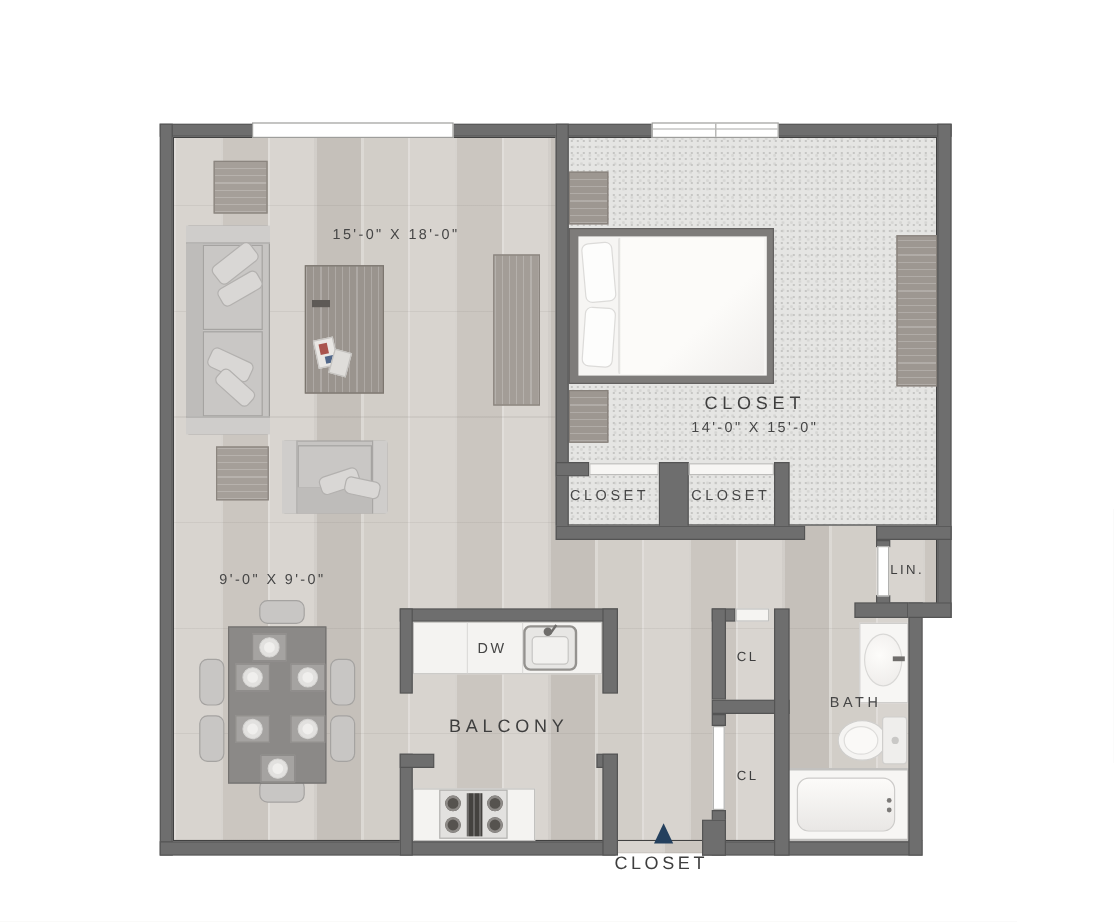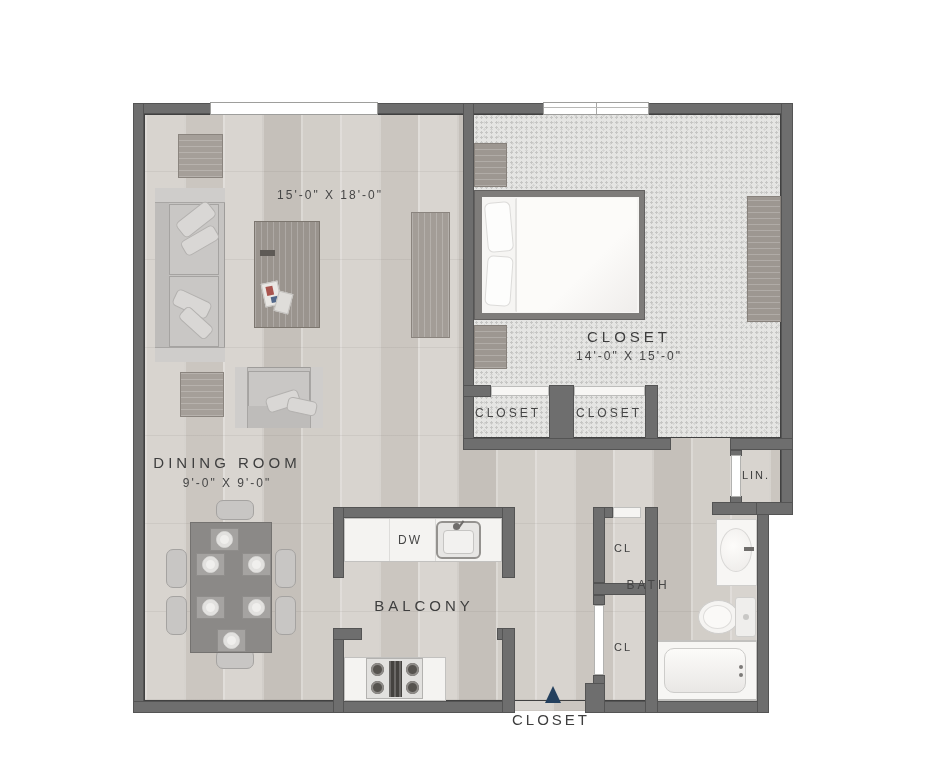--- a/index.html
+++ b/index.html
@@ -189,25 +189,24 @@
   <div class="open" style="left:613px;top:507px;width:28px;height:11px;background:#f5f4f2;border-color:#c0c0be;"></div>
   <div class="open" style="left:594px;top:605px;width:10px;height:70px;border-color:#b2b2b0;"></div>
 
   <div class="mask" style="left:769px;top:515px;width:159px;height:253px;"></div>
 
   <div class="lbl dim" style="left:230px;top:189px;width:200px;">15'-0" X 18'-0"</div>
   <div class="lbl" style="left:547px;top:329px;width:164px;">CLOSET</div>
   <div class="lbl dim" style="left:547px;top:350px;width:164px;">14'-0" X 15'-0"</div>
   <div class="lbl dim" style="left:466px;top:407px;width:84px;letter-spacing:3px;">CLOSET</div>
   <div class="lbl dim" style="left:567px;top:407px;width:84px;letter-spacing:3px;">CLOSET</div>
-  <div class="lbl" style="left:137px;top:455px;width:180px;">DINING ROOM</div>
   <div class="lbl dim" style="left:137px;top:477px;width:180px;">9'-0" X 9'-0"</div>
   <div class="lbl sm" style="left:726px;top:469px;width:60px;">LIN.</div>
   <div class="lbl sm" style="left:603px;top:542px;width:40px;">CL</div>
   <div class="lbl sm" style="left:603px;top:641px;width:40px;">CL</div>
   <div class="lbl dim" style="left:390px;top:534px;width:40px;">DW</div>
   <div class="lbl" style="left:363px;top:598px;width:122px;">BALCONY</div>
-  <div class="lbl dim" style="left:616px;top:579px;width:64px;letter-spacing:3px;">BATH</div>
+  <div class="lbl dim" style="left:681px;top:579px;width:64px;letter-spacing:3px;">BATH</div>
   <div class="lbl" style="left:505px;top:712px;width:92px;letter-spacing:3px;">CLOSET</div>
 
   <div style="position:absolute;left:545px;top:686px;width:0;height:0;border-left:8px solid transparent;border-right:8px solid transparent;border-bottom:17px solid #24405e;"></div>
 
 </div>
 
 </body></html>

